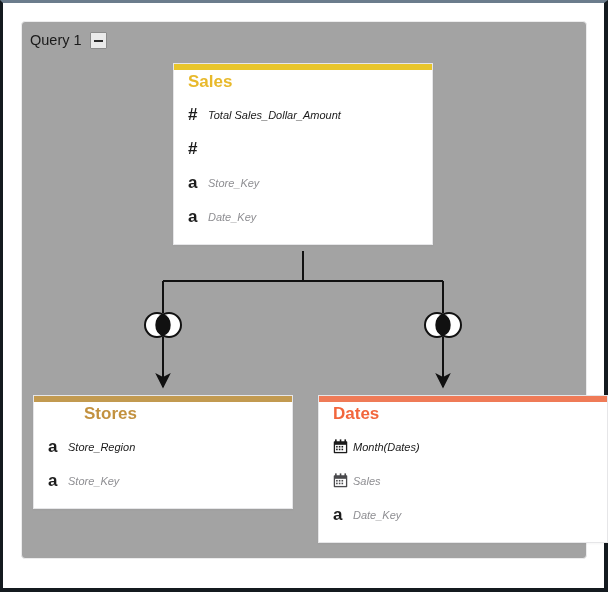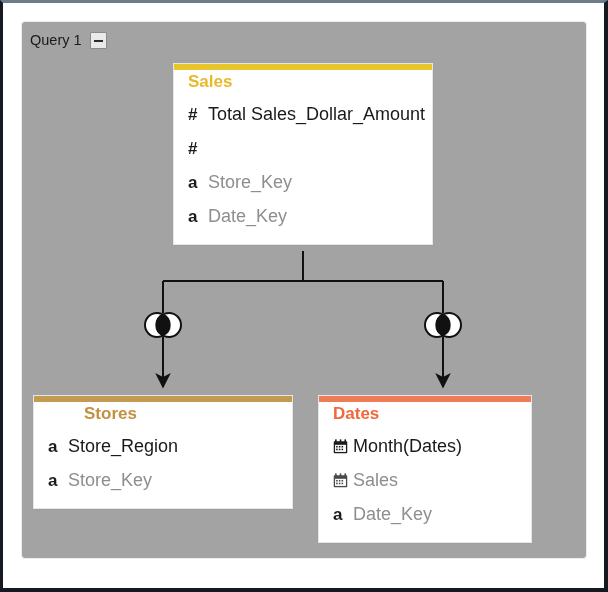--- a/index.html
+++ b/index.html
@@ -113,32 +113,33 @@
     min-width: 20px;
     font-size: 17px;
     font-weight: bold;
     color: #1c1c1c;
     display: flex;
     align-items: center;
     justify-content: flex-start;
   }
   .field-icon svg { display: block; }
   .field-label {
-    font-size: 18px;
+    font-size: 11px;
     color: #8e8e92;
     white-space: nowrap;
+    font-style: italic;
   }
   .field-row.is-used .field-label {
     color: #1a1a1a;
   }
 
   
   #table-sales  { left: 170px; top: 60px;  width: 260px; }
   #table-stores { left: 30px;  top: 392px; width: 260px; }
-  #table-dates  { left: 315px; top: 392px; width: 214px; }
+  #table-dates  { left: 315px; top: 392px; width: 290px; }
 </style>
 </head>
 <body>
 
 <div id="window-frame">
 
   <div id="query-panel">
 
     <div id="query-header">
       <span id="query-title">Query 1</span>

